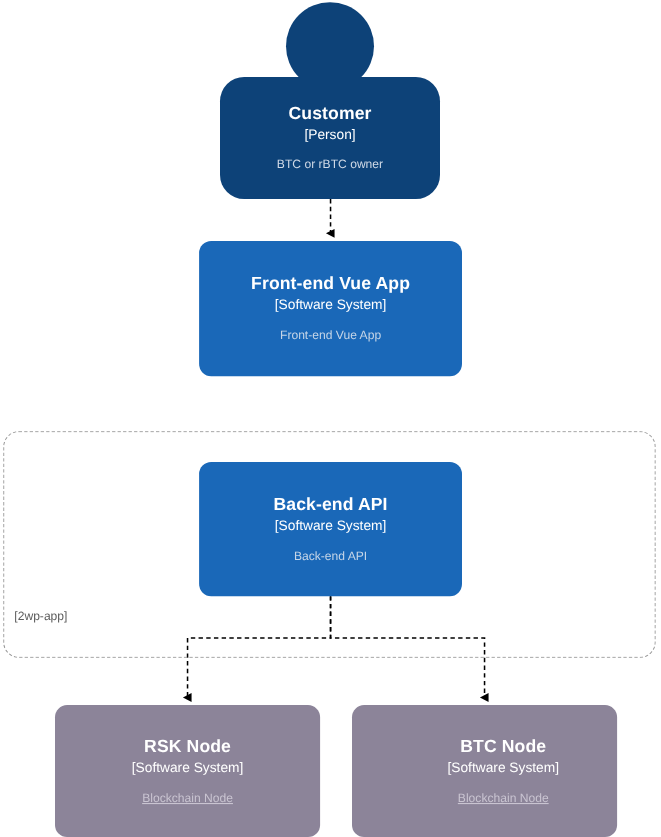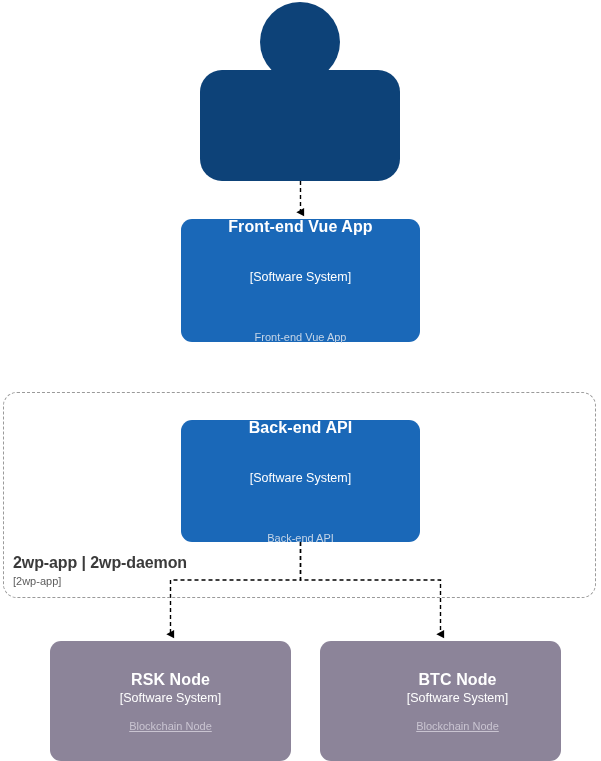--- a/index.html
+++ b/index.html
@@ -83,21 +83,20 @@
     flex-direction: column;
     align-items: center;
     justify-content: center;
   }
   #person-customer .node-desc { color: #cfd9e6; }
 
   
   .system-box {
     background: #1a68b8;
     border-radius: 11px;
-    gap: 32px;
   }
   .system-box .node-desc { color: #c5d5e7; }
 
   #sys-frontend {
     left: 181px;
     top: 219px;
     width: 239px;
     height: 123px;
   }
   #sys-backend {
@@ -172,27 +171,31 @@
 
   <path d="M300.5,181 L300.5,212" stroke="#000000" stroke-width="1.4" fill="none" stroke-dasharray="4,3" marker-end="url(#arrowhead)"></path>
 
   <path d="M300.5,542 L300.5,580 L170.5,580 L170.5,634" stroke="#000000" stroke-width="1.4" fill="none" stroke-dasharray="4,3" marker-end="url(#arrowhead)"></path>
 
   <path d="M300.5,542 L300.5,580 L440.5,580 L440.5,634" stroke="#000000" stroke-width="1.4" fill="none" stroke-dasharray="4,3" marker-end="url(#arrowhead)"></path>
 </svg>
 
 <div id="boundary-2wp"></div>
 <div id="boundary-label-wrap">
-  <div id="boundary-title">2wp-app | 2wp-daemon</div>
   <div id="boundary-subtitle">[2wp-app]</div>
 </div>
 
 <div id="person-customer" class="shape">
   <div id="person-head"></div>
   <div id="person-body"></div>
+  <div id="person-text">
+    <div class="node-title">Customer</div>
+    <div class="node-type">[Person]</div>
+    <div class="node-desc">BTC or rBTC owner</div>
+  </div>
 </div>
 
 <div id="sys-frontend" class="shape system-box">
   <div class="node-title">Front-end Vue App</div>
   <div class="node-type">[Software System]</div>
   <div class="node-desc">Front-end Vue App</div>
 </div>
 
 <div id="sys-backend" class="shape system-box">
   <div class="node-title">Back-end API</div>

